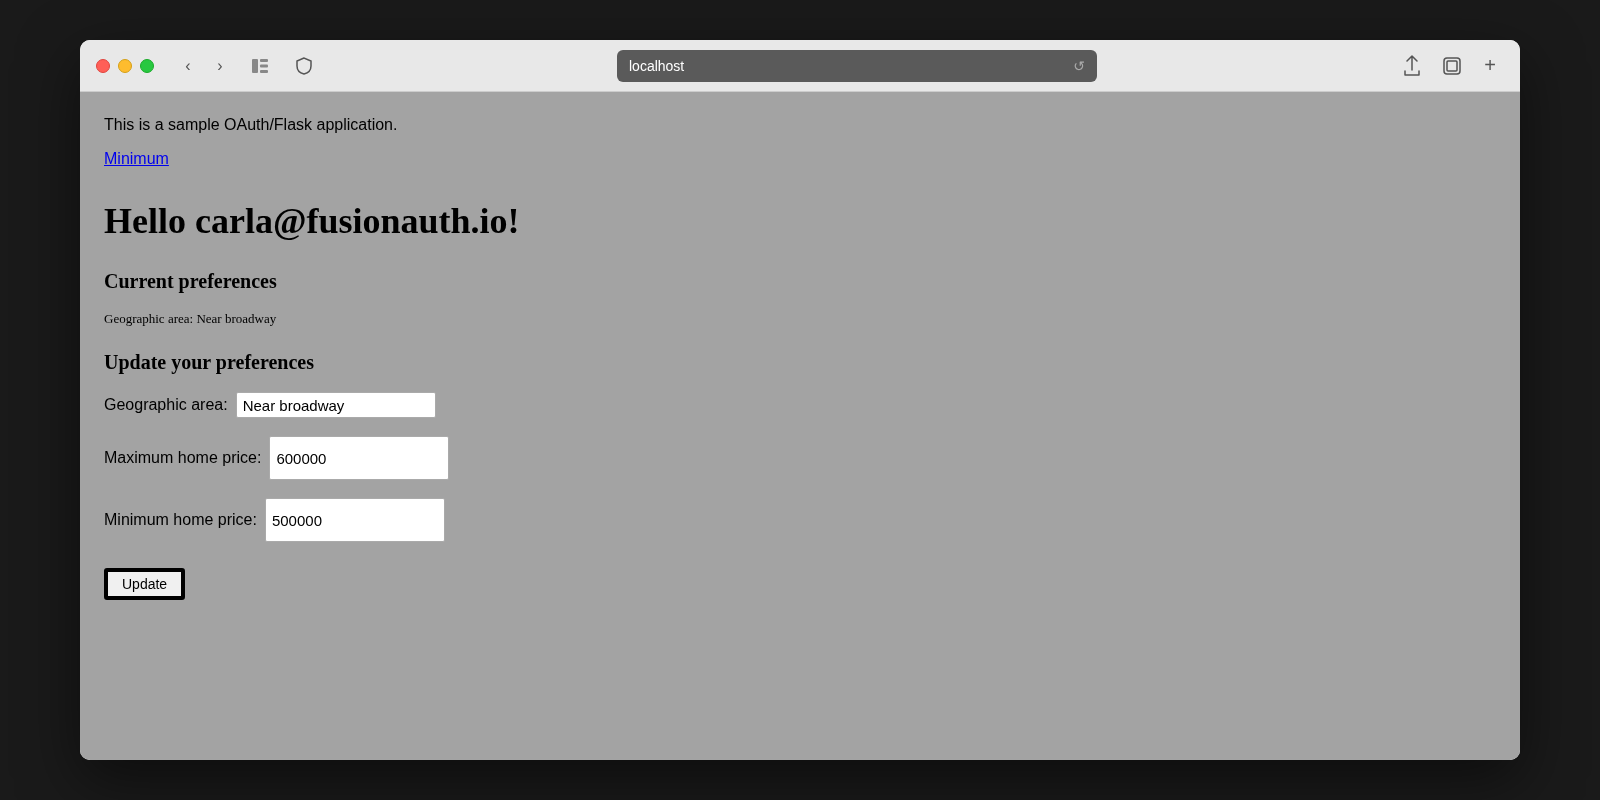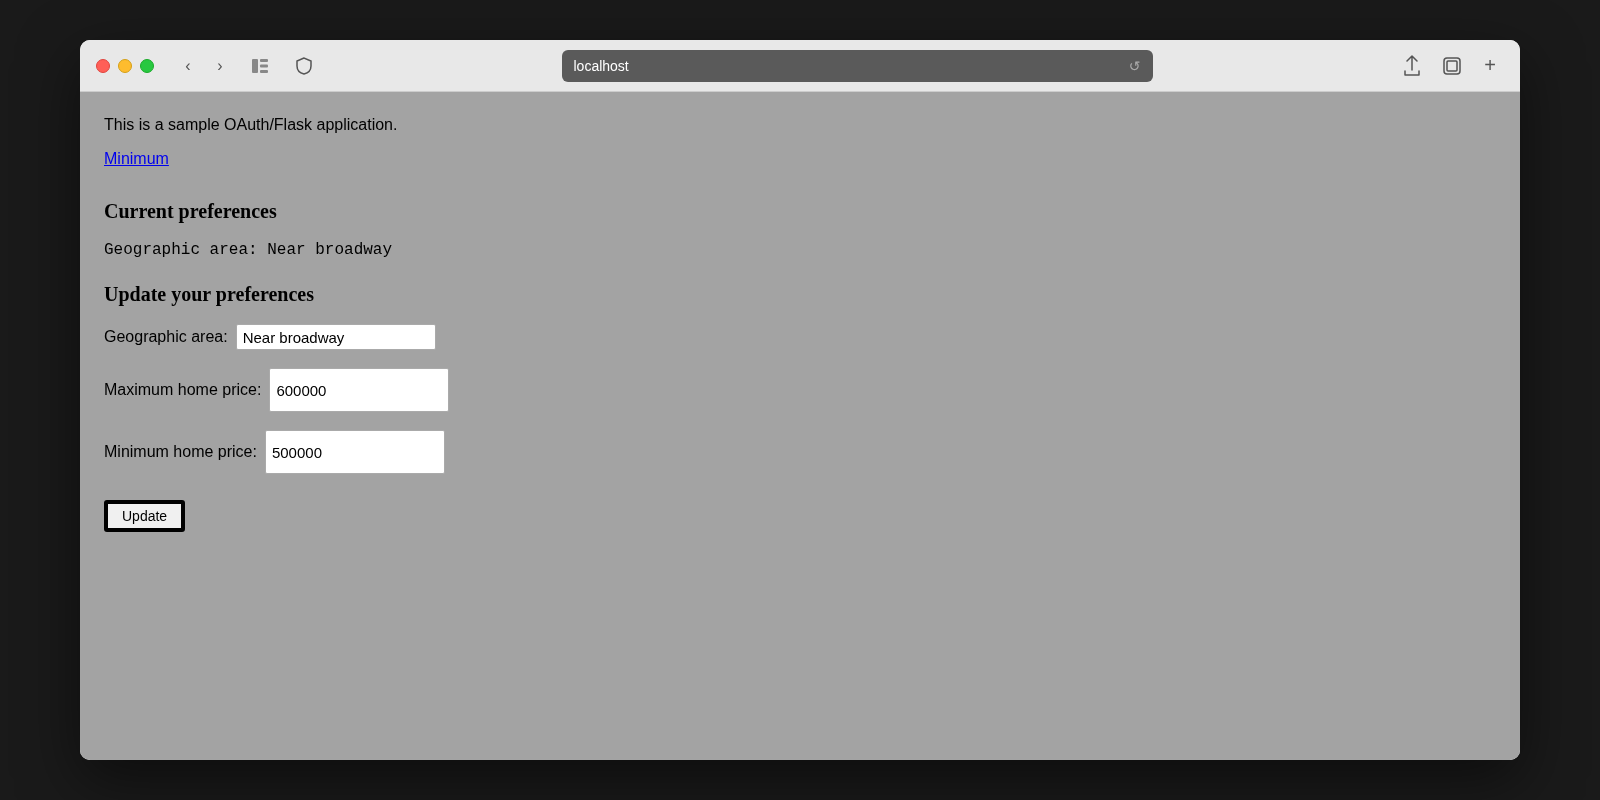--- a/index.html
+++ b/index.html
@@ -90,21 +90,21 @@
       font-size: 16px;
     }
 
     .address-bar-container {
       flex: 1;
       display: flex;
       justify-content: center;
     }
 
     .address-bar {
-      width: 591px;
+      width: 480px;
       height: 32px;
       background: #5a5a5a;
       border-radius: 6px;
       display: flex;
       align-items: center;
       padding: 0 12px;
       gap: 8px;
       color: #ffffff;
       font-size: 14px;
     }
@@ -183,24 +183,24 @@
 
     .section-heading {
       font-size: 20px;
       font-weight: bold;
       color: #000;
       margin-bottom: 18px;
       font-family: Times New Roman, Georgia, serif;
     }
 
     .pref-item {
-      font-size: 16px;
+      font-size: 13px;
       color: #000;
       margin-bottom: 14px;
-      font-family: Liberation Mono, monospace;
+      font-family: Liberation Serif, serif;
     }
 
     .form-section {
       margin-top: 8px;
     }
 
     .form-row {
       display: flex;
       align-items: center;
       margin-bottom: 18px;
@@ -305,20 +305,21 @@
       <button class="add-tab-btn">+</button>
     </div>
   </div>
 
   <div class="browser-content">
 
     <p class="app-description">This is a sample OAuth/Flask application.</p>
 
     <a class="logout-link">Minimum</a>
 
+    <h1 class="hello-heading">Hello carla@fusionauth.io!</h1>
 
     <h2 class="section-heading">Current preferences</h2>
 
     <p class="pref-item">
       <span>Geographic area:</span>
       <span> Near broadway</span>
     </p>
 
 
 

